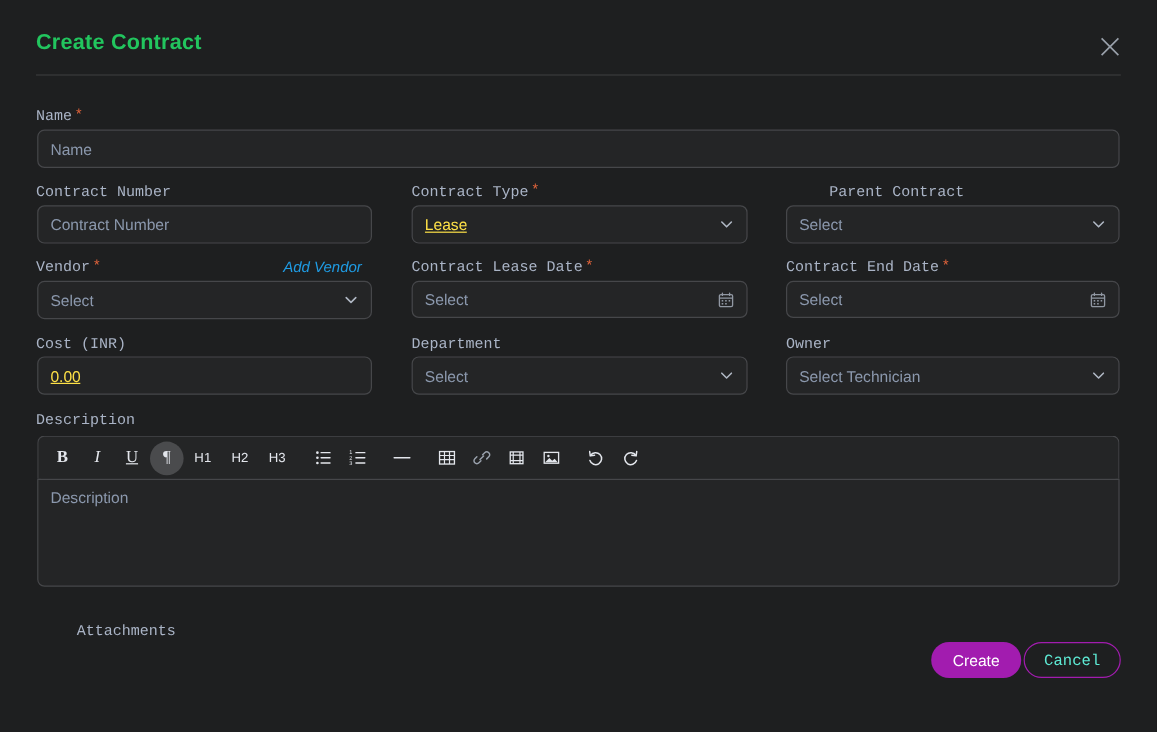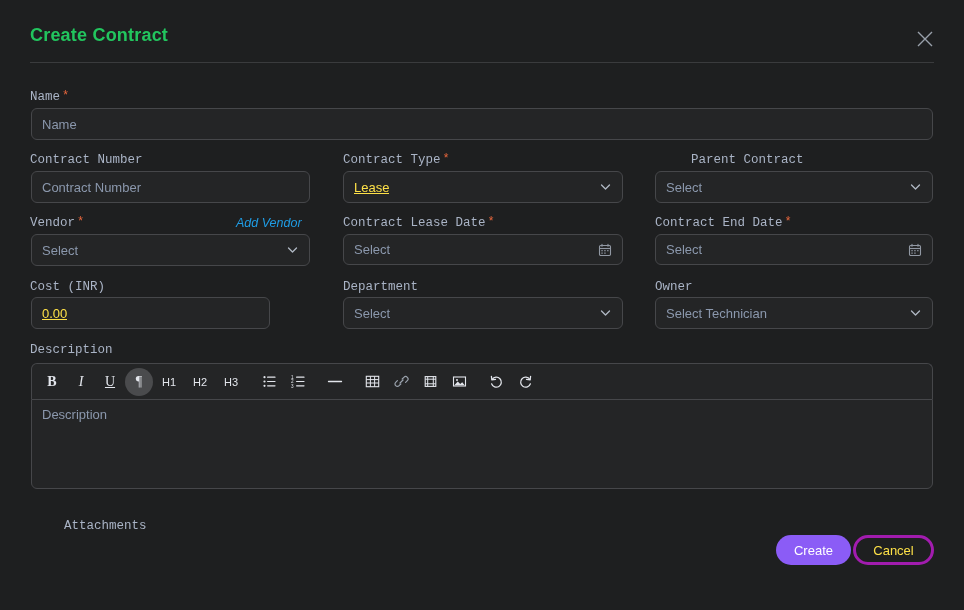--- a/index.html
+++ b/index.html
@@ -191,30 +191,31 @@
     font-size: 13px;
     display: flex;
     align-items: center;
     justify-content: center;
     cursor: pointer;
     box-sizing: border-box;
   }
   .btn-primary {
     left: 776px; top: 535px;
     width: 75px;
-    background: #8b5cf6;
+    background: #a21caf;
     color: #ffffff;
     border: none;
   }
   .btn-secondary {
     left: 853px; top: 535px;
     width: 81px;
     background: transparent;
-    color: #fde047;
-    border: 3px solid #a21caf;
+    color: #5eead4;
+    border: 1px solid #a21caf;
+    font-family: Liberation Mono, monospace;
   }
 </style>
 </head>
 <body>
 
 <div class="modal">
 
   <div class="modal-header">
     <div class="modal-title">Create Contract</div>
     <div class="close-btn">
@@ -310,21 +311,21 @@
         <rect x="9.2" y="7" width="1.3" height="1.3" fill="#b6bfcd"></rect>
         <rect x="3.4" y="9.5" width="1.3" height="1.3" fill="#b6bfcd"></rect>
         <rect x="6.3" y="9.5" width="1.3" height="1.3" fill="#b6bfcd"></rect>
       </svg>
     </span>
   </div>
 
   <div class="field-label" style="left:30px; top:280px;">
     <span>Cost (INR)</span>
   </div>
-  <div class="ctl" style="left:31px; top:297px; width:239px;">
+  <div class="ctl" style="left:31px; top:297px; width:279px;">
     <span class="val">0.00</span>
   </div>
 
   <div class="field-label" style="left:343px; top:280px;">
     <span>Department</span>
   </div>
   <div class="ctl select" style="left:343px; top:297px; width:280px;">
     <span class="ph">Select</span>
     <span class="chev">
       <svg width="13" height="13" viewBox="0 0 13 13">

